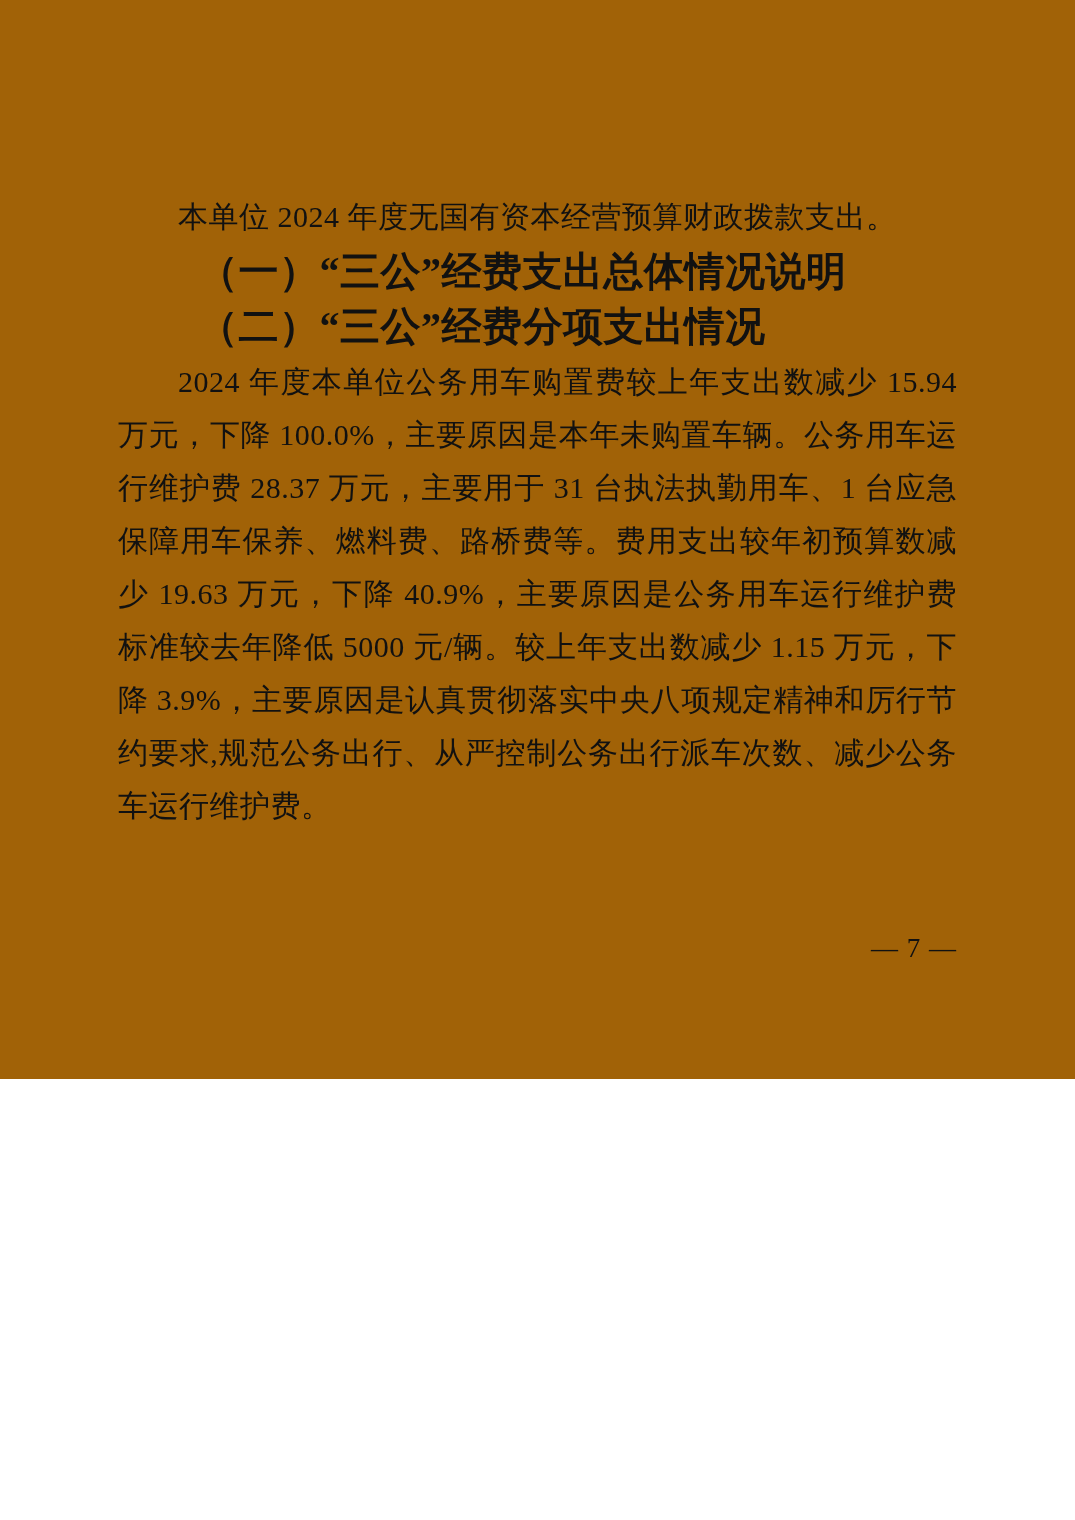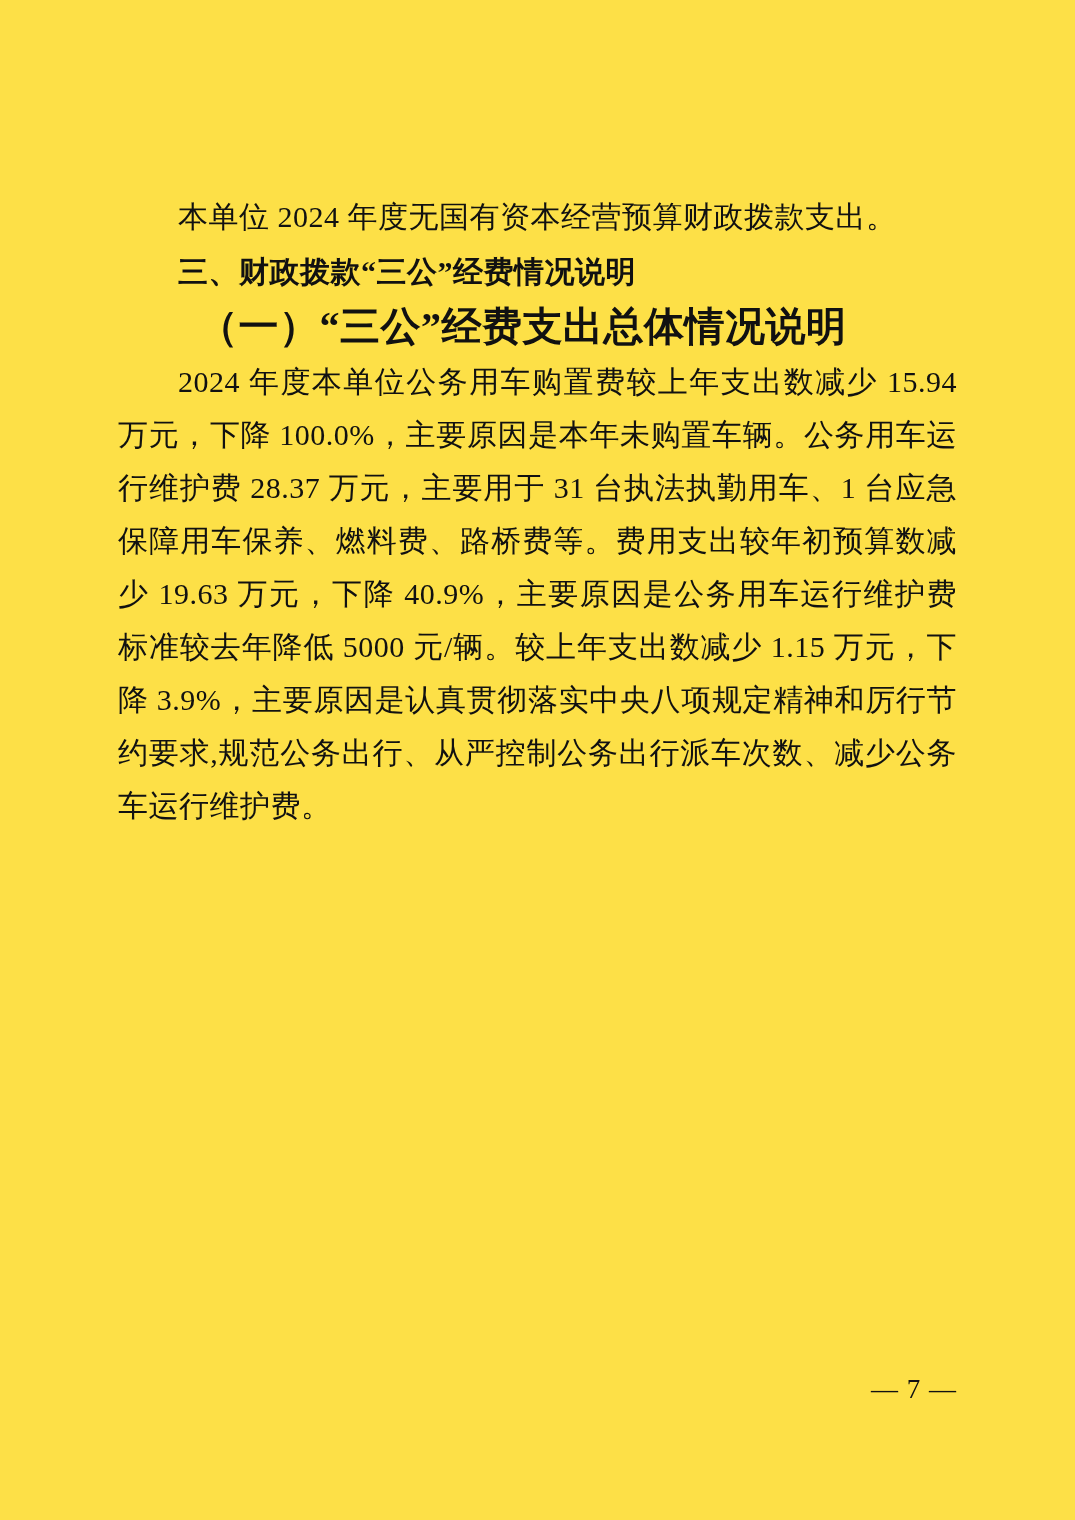--- a/index.html
+++ b/index.html
@@ -3,22 +3,22 @@
 <meta charset="utf-8">
 <style>
   html, body {
     margin: 0;
     padding: 0;
     background: #ffffff;
   }
   .page {
     position: relative;
     width: 1075px;
-    height: 1520px;
-    background: #fde047;
+    height: 1079px;
+    background: #a16207;
     box-sizing: border-box;
     padding: 190px 118px 0 118px;
     font-family: "Liberation Serif", "DejaVu Serif", serif;
     color: #111111;
     overflow: hidden;
   }
   .doc-body {
     width: 100%;
   }
   p.para {
@@ -56,18 +56,18 @@
     color: #111111;
     font-family: "Liberation Serif", "DejaVu Serif", serif;
   }
 </style>
 </head>
 <body>
 
 <div class="page">
   <div class="doc-body">
     <p class="para">本单位 2024 年度无国有资本经营预算财政拨款支出。</p>
-    <p class="heading">三、财政拨款“三公”经费情况说明</p>
     <p class="subheading">（一）“三公”经费支出总体情况说明</p>
+    <p class="subheading">（二）“三公”经费分项支出情况</p>
     <p class="para">2024 年度本单位公务用车购置费较上年支出数减少 15.94 万元，下降 100.0%，主要原因是本年未购置车辆。公务用车运行维护费 28.37 万元，主要用于 31 台执法执勤用车、1 台应急保障用车保养、燃料费、路桥费等。费用支出较年初预算数减少 19.63 万元，下降 40.9%，主要原因是公务用车运行维护费标准较去年降低 5000 元/辆。较上年支出数减少 1.15 万元，下降 3.9%，主要原因是认真贯彻落实中央八项规定精神和厉行节约要求,规范公务出行、从严控制公务出行派车次数、减少公务车运行维护费。</p>
   </div>
   <div class="page-number">— 7 —</div>
 </div>
 
 </body></html>

